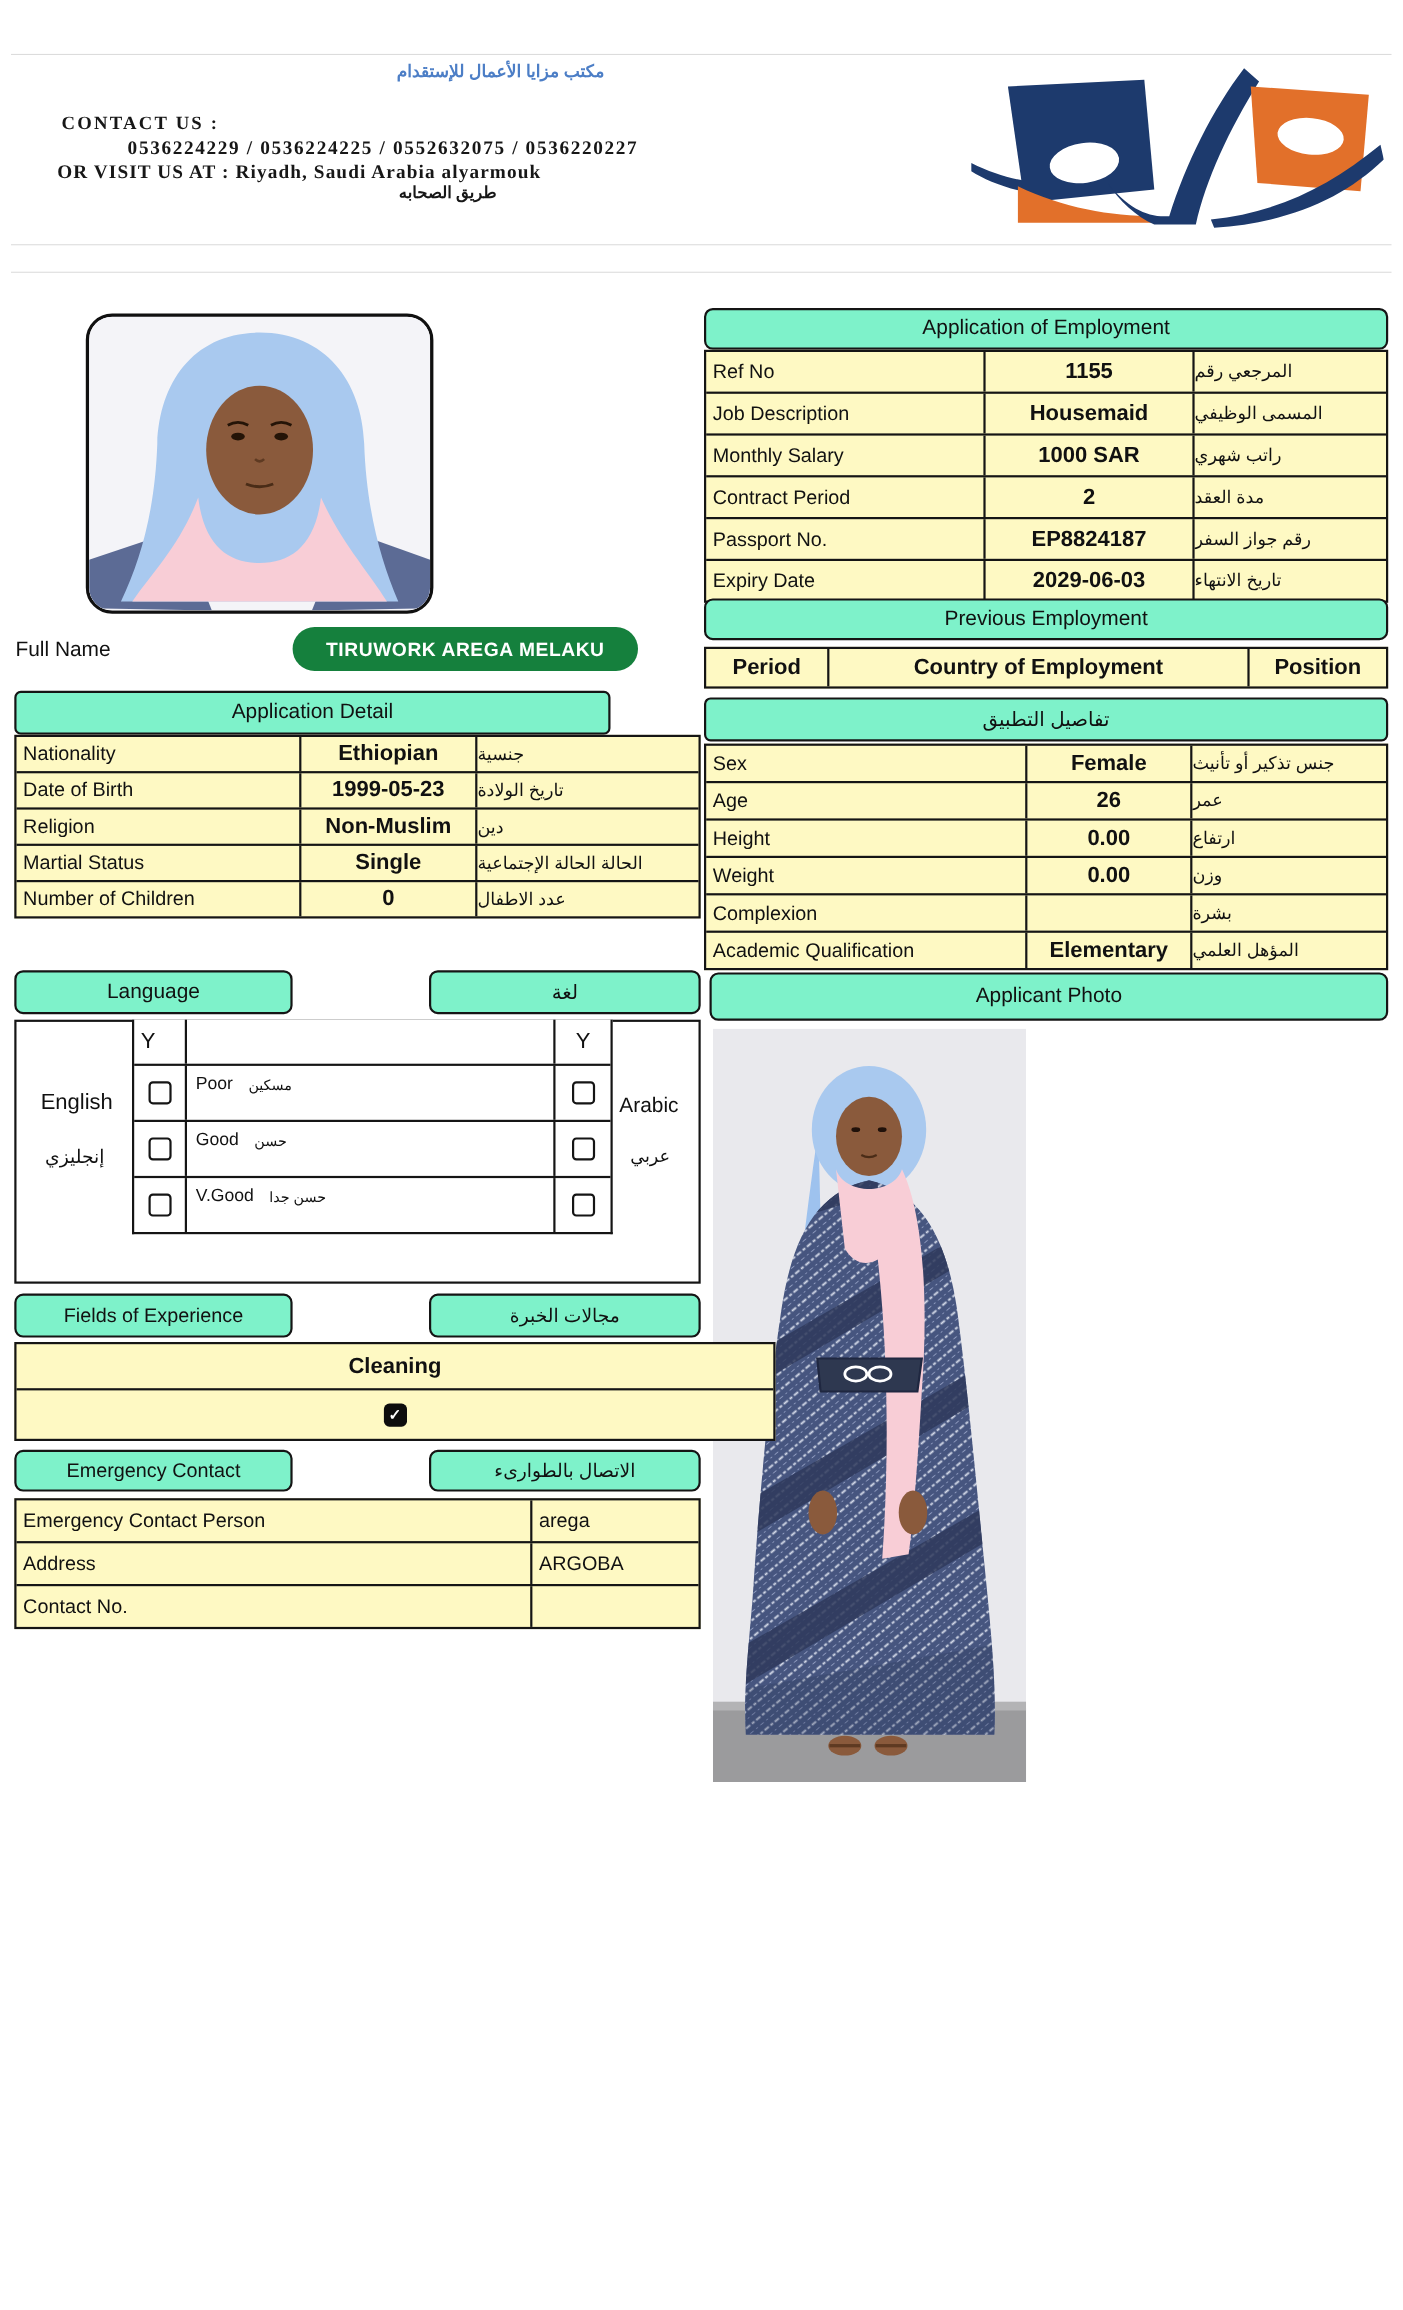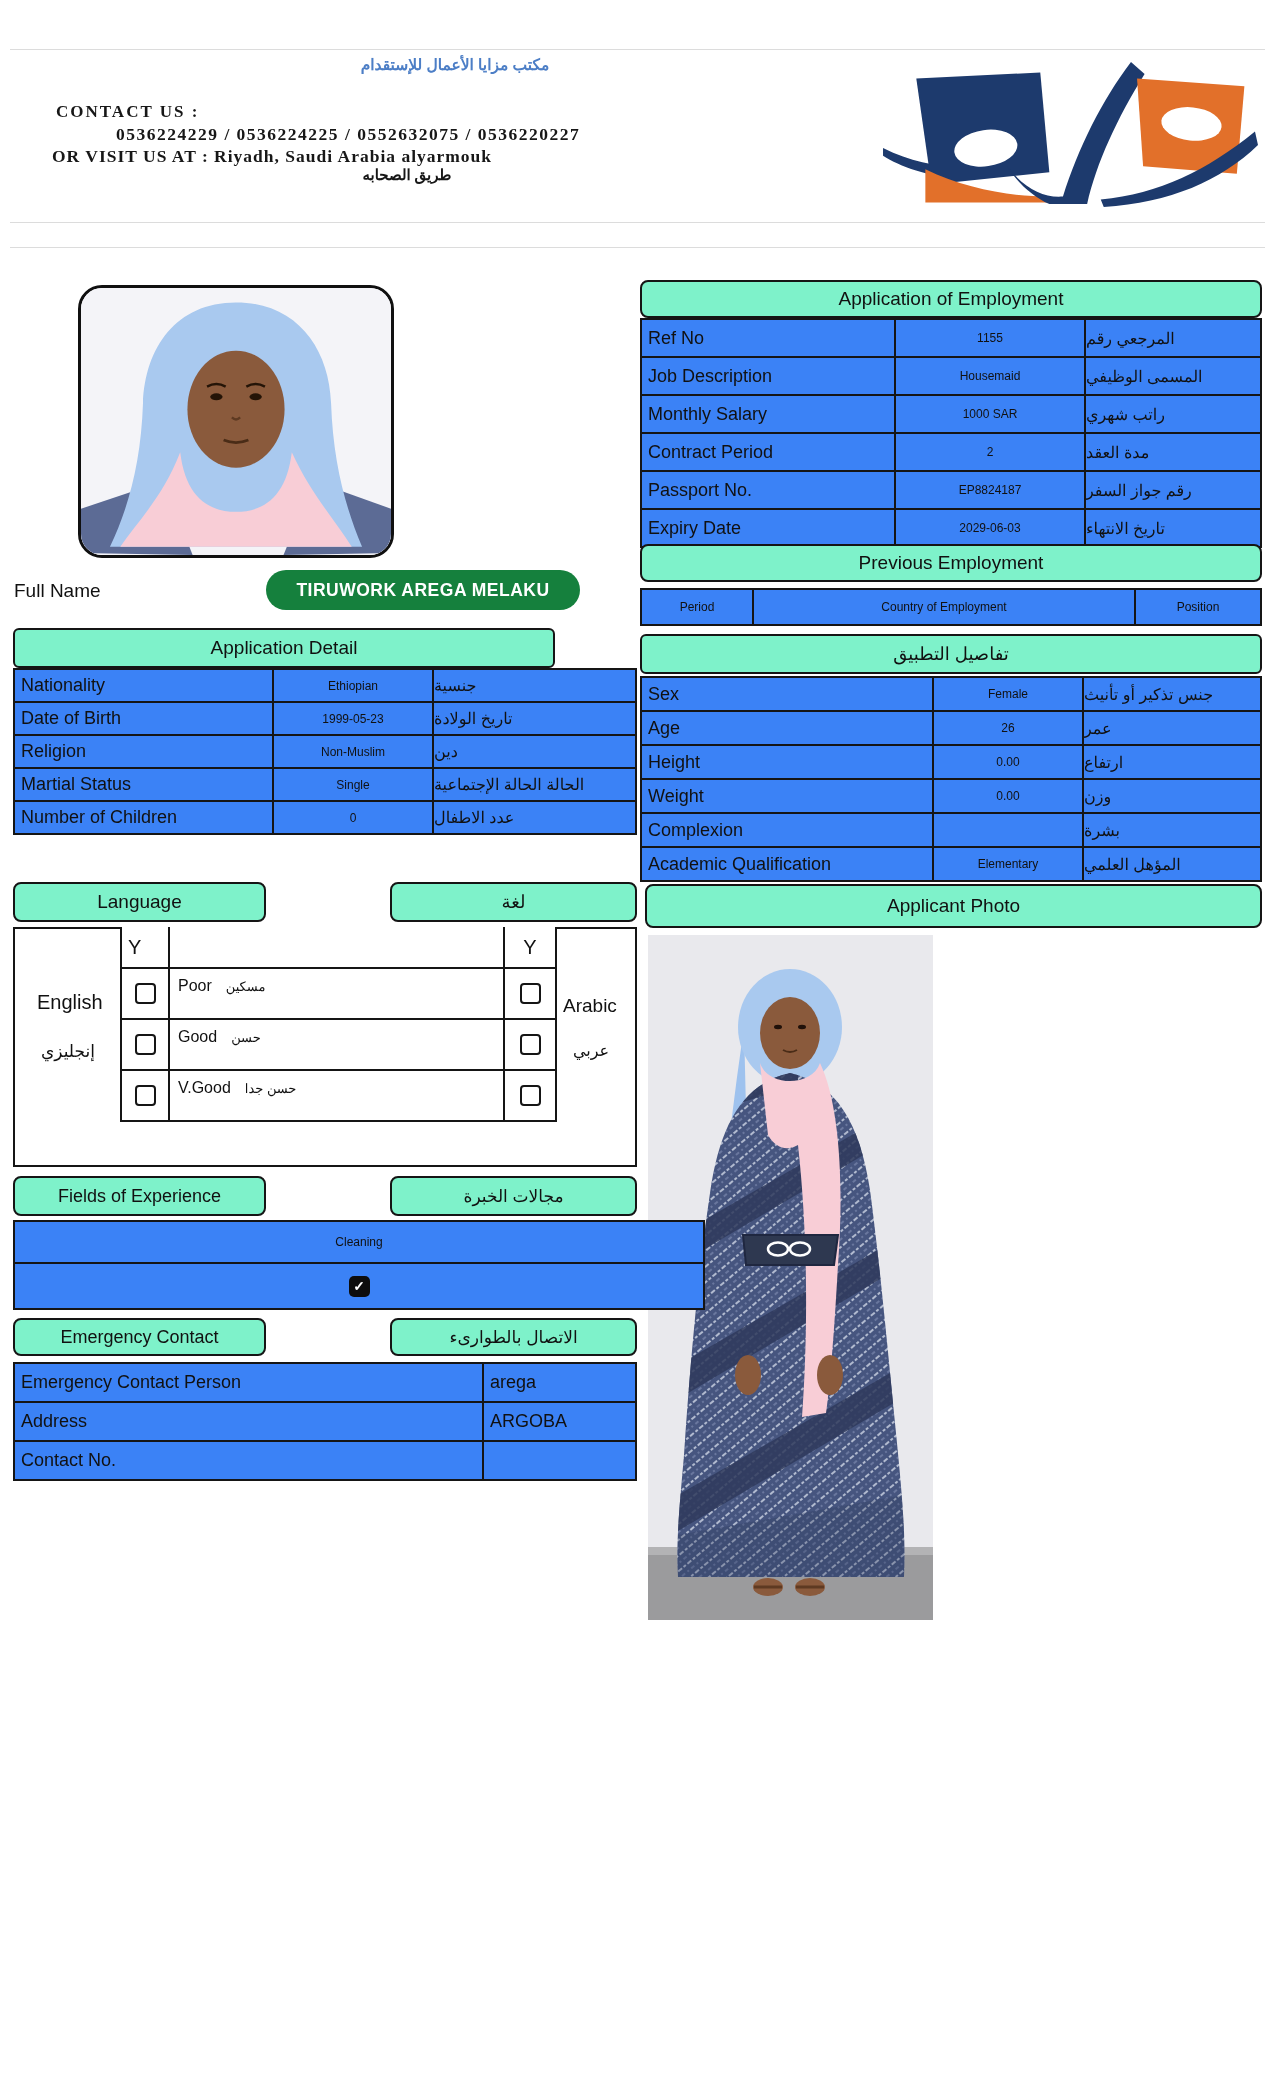--- a/index.html
+++ b/index.html
@@ -19,27 +19,27 @@
 
   .logo-box{position:absolute;left:880px;top:52px;width:378px;height:162px;background:#fff;}
   .logo-box svg{width:100%;height:100%;}
 
   
   .mint{position:absolute;background:#7ef2ca;border:2px solid #151515;border-radius:8px;
         display:flex;align-items:center;justify-content:center;font-size:19px;color:#111;
         box-sizing:border-box;}
 
   
-  .tbl{position:absolute;border:2px solid #151515;background:#3b82f6;box-sizing:border-box;}
+  .tbl{position:absolute;border:2px solid #151515;background:#fef9c3;box-sizing:border-box;}
   .row{display:grid;}
   .row + .row{border-top:2px solid #151515;}
   .cell{display:flex;align-items:center;box-sizing:border-box;overflow:hidden;}
   .cell + .cell{border-left:2px solid #151515;}
   .cl{justify-content:flex-start;padding-left:6px;font-size:18px;}
-  .cc{justify-content:center;font-size:12px;}
+  .cc{justify-content:center;font-size:20px;font-weight:bold;}
   .car{justify-content:flex-end;padding-right:7px;font-size:16px;direction:rtl;}
 
   
   .portrait{position:absolute;left:78px;top:285px;width:310px;height:267px;
             border:3.5px solid #101010;border-radius:24px;overflow:hidden;background:#f4f4f8;}
   .portrait svg{width:100%;height:100%;display:block;}
 
   .fullname-label{position:absolute;left:14px;top:580px;font-size:19px;}
   .fullname-pill{position:absolute;left:266px;top:570px;width:314px;height:40px;background:#15803d;
                  border-radius:20px;display:flex;align-items:center;justify-content:center;

